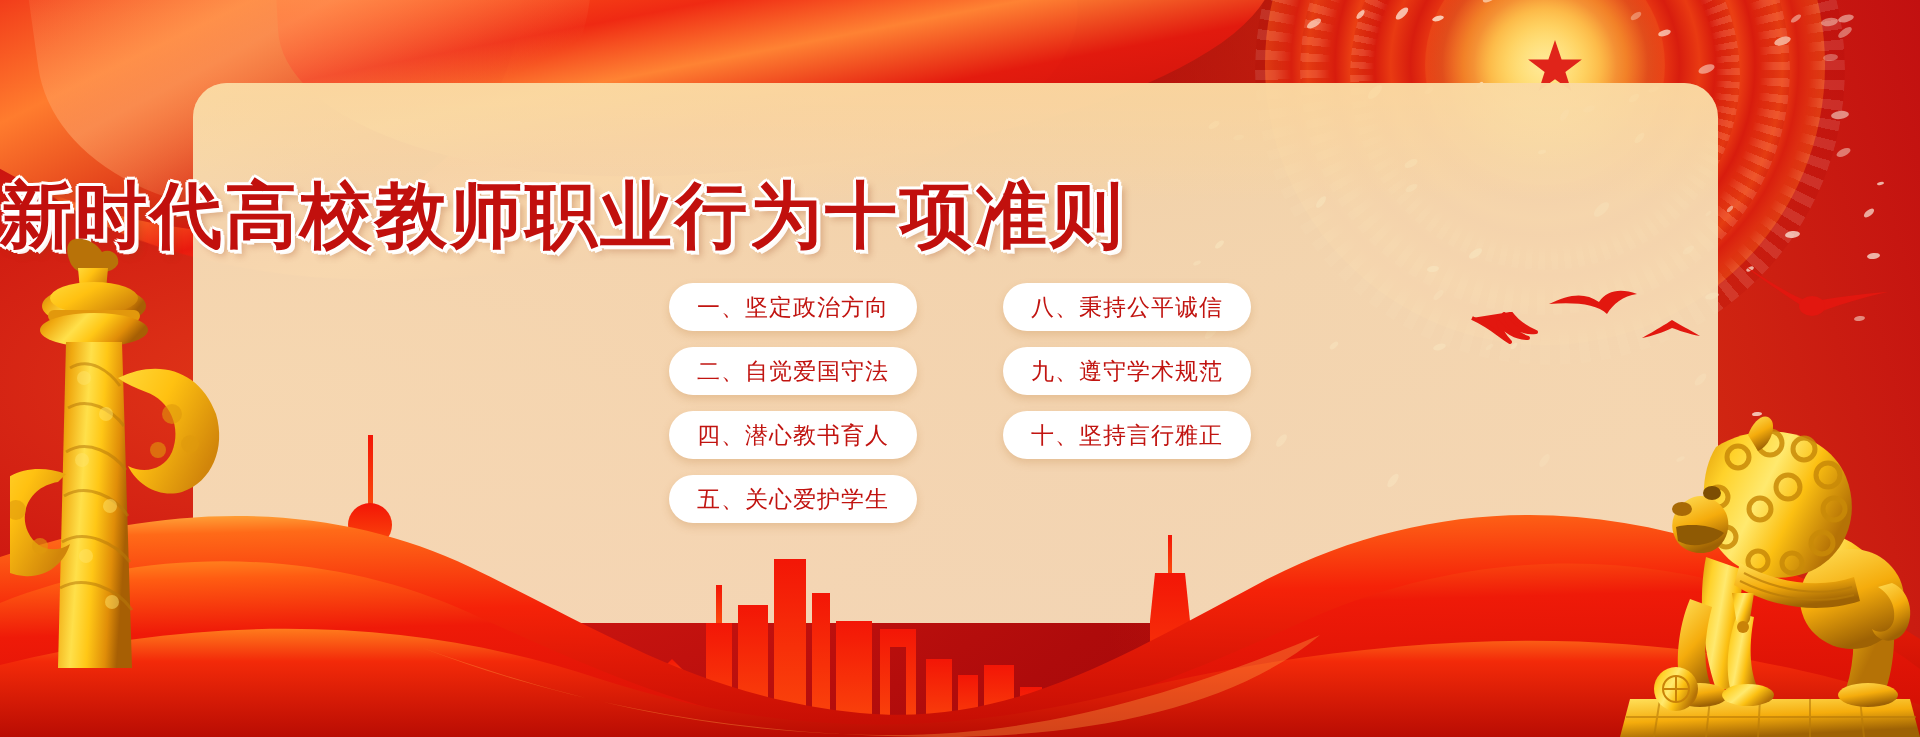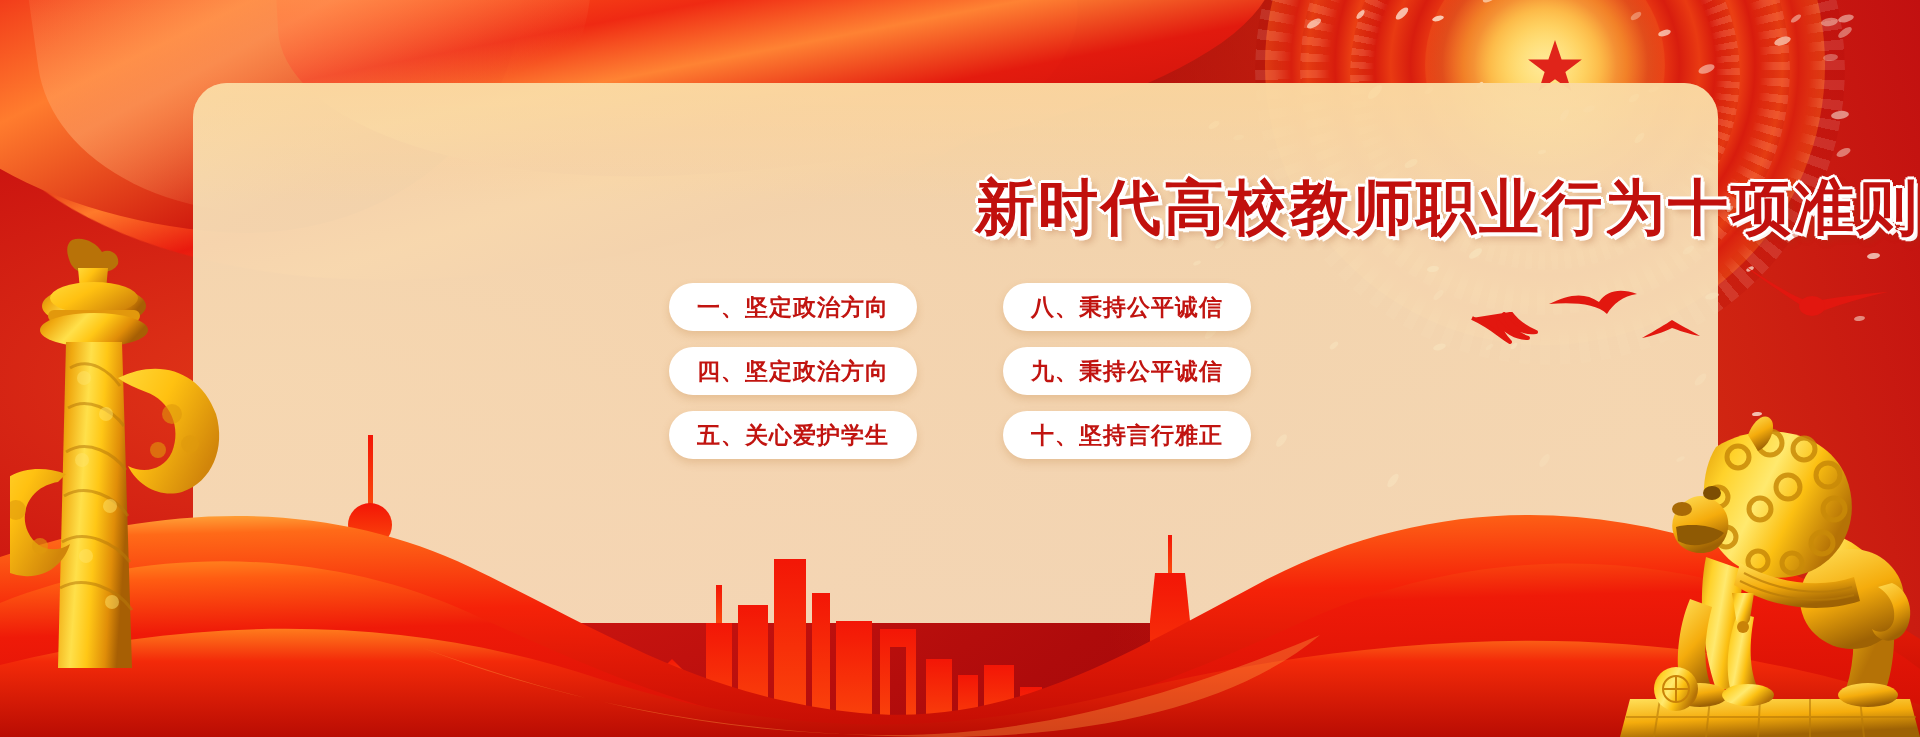--- a/index.html
+++ b/index.html
@@ -134,23 +134,23 @@
     border-radius:34px 34px 0 0;
     background:linear-gradient(180deg,rgba(255,214,150,.55) 0%,rgba(255,225,175,0) 100%);
   }
 
   
   .bird{position:absolute;fill:#e2170f;}
 
   
   .title{
     position:absolute;left:0;right:0;top:168px;
-    text-align:right;
+    text-align:left;
     font-family:Liberation Serif, serif;
-    font-size:60px;
+    font-size:72px;
     font-weight:bold;
     letter-spacing:3px;
     color:#c1100d;
     text-shadow:
       -2px -2px 0 #fff, 2px -2px 0 #fff, -2px 2px 0 #fff, 2px 2px 0 #fff,
       -3px 0 0 #fff, 3px 0 0 #fff, 0 -3px 0 #fff, 0 3px 0 #fff,
       4px 4px 0 rgba(255,255,255,.95),
       6px 6px 7px rgba(150,60,20,.30);
     white-space:nowrap;
   }
@@ -163,21 +163,21 @@
   .col{display:flex;flex-direction:column;gap:16px;}
   .pill{
     width:248px;height:48px;
     background:#ffffff;
     border-radius:26px;
     display:flex;align-items:center;justify-content:center;
     box-shadow:0 4px 9px rgba(176,110,40,.22);
   }
   .pill-text{
     font-size:23px;
-    font-weight:bold;
+    font-weight:normal;
     color:#c11410;
     letter-spacing:1px;
     white-space:nowrap;
     font-family:"Liberation Sans","DejaVu Sans",sans-serif;
   }
 
   
   .skyline{position:absolute;left:0;bottom:0;width:1920px;height:330px;}
   .waves{position:absolute;left:0;bottom:0;width:1920px;height:340px;}
 
@@ -289,32 +289,35 @@
   </svg>
 
   <div class="title">新时代高校教师职业行为十项准则</div>
 
   <div class="list">
     <div class="col">
       <div class="pill">
           <span class="pill-text">一、坚定政治方向</span>
         </div>
       <div class="pill">
-          <span class="pill-text">四、坚定政治方向</span>
+          <span class="pill-text">二、自觉爱国守法</span>
+        </div>
+      <div class="pill">
+          <span class="pill-text">四、潜心教书育人</span>
         </div>
       <div class="pill">
           <span class="pill-text">五、关心爱护学生</span>
         </div>
     </div>
     <div class="col">
       <div class="pill">
           <span class="pill-text">八、秉持公平诚信</span>
         </div>
       <div class="pill">
-          <span class="pill-text">九、秉持公平诚信</span>
+          <span class="pill-text">九、遵守学术规范</span>
         </div>
       <div class="pill">
           <span class="pill-text">十、坚持言行雅正</span>
         </div>
     </div>
   </div>
 
   <svg class="skyline" viewBox="0 0 1920 330" preserveAspectRatio="none">
     <defs>
       <linearGradient id="skyG" x1="0" y1="0" x2="0" y2="1">

